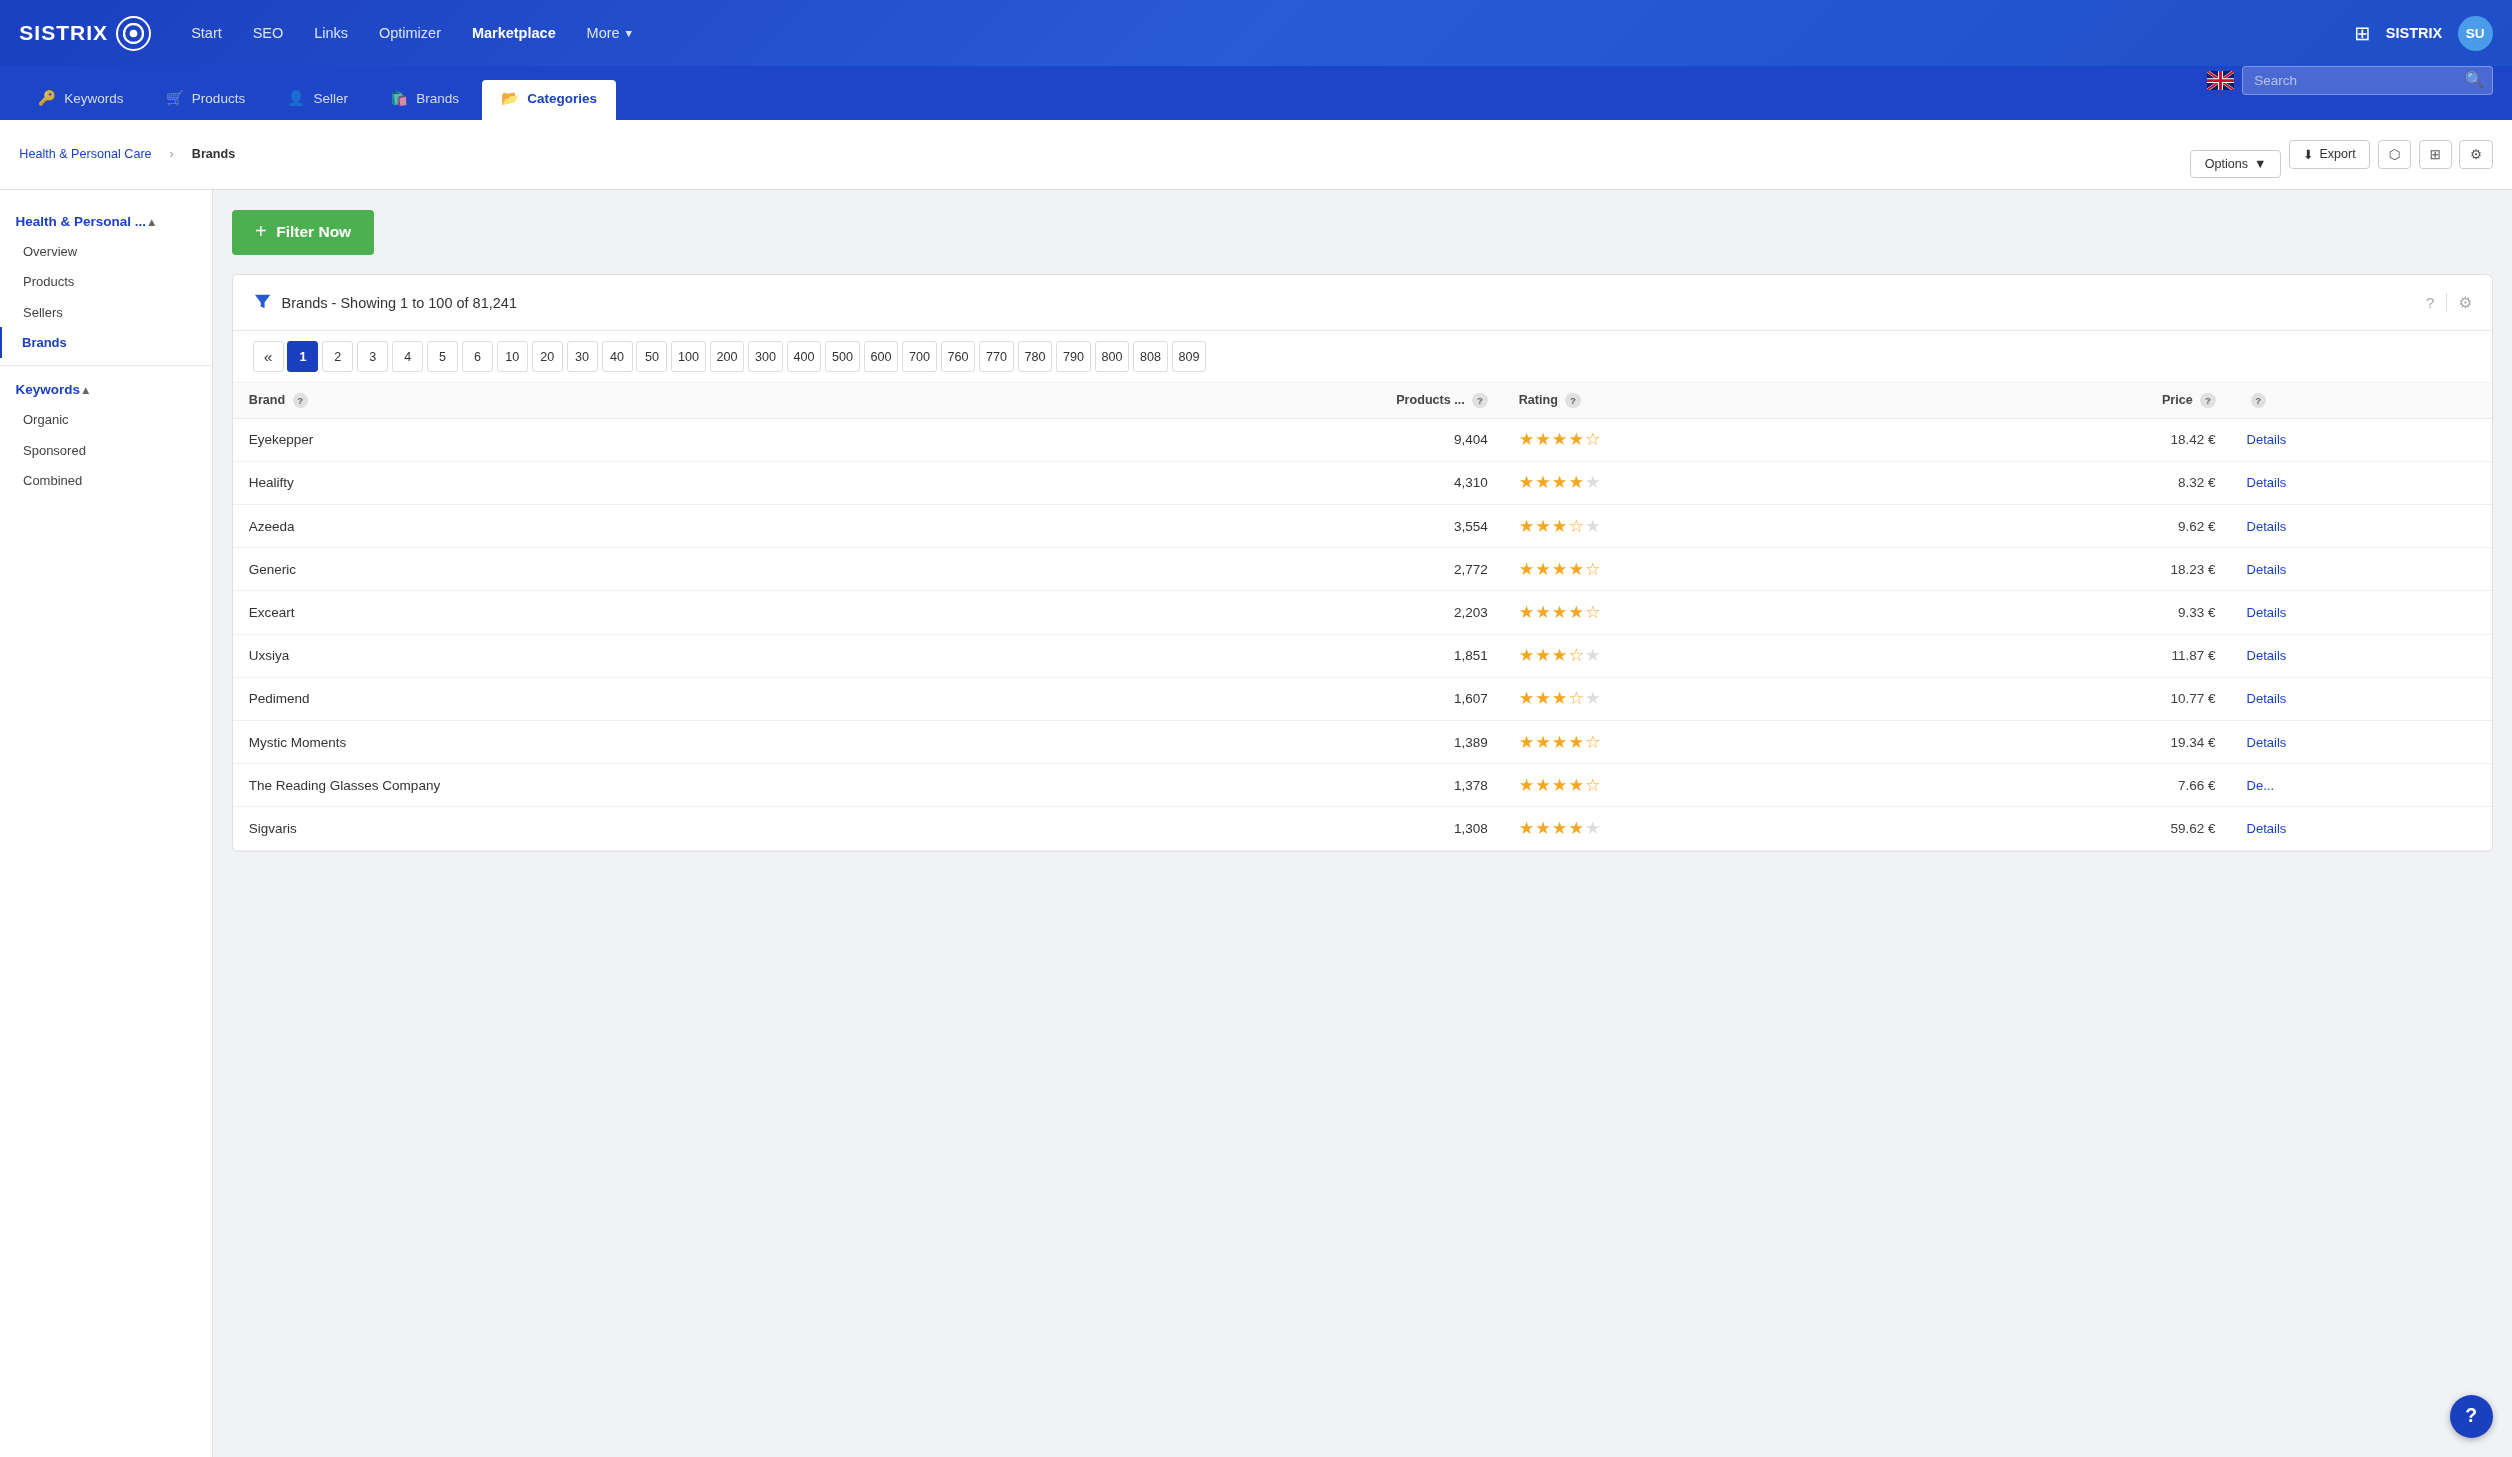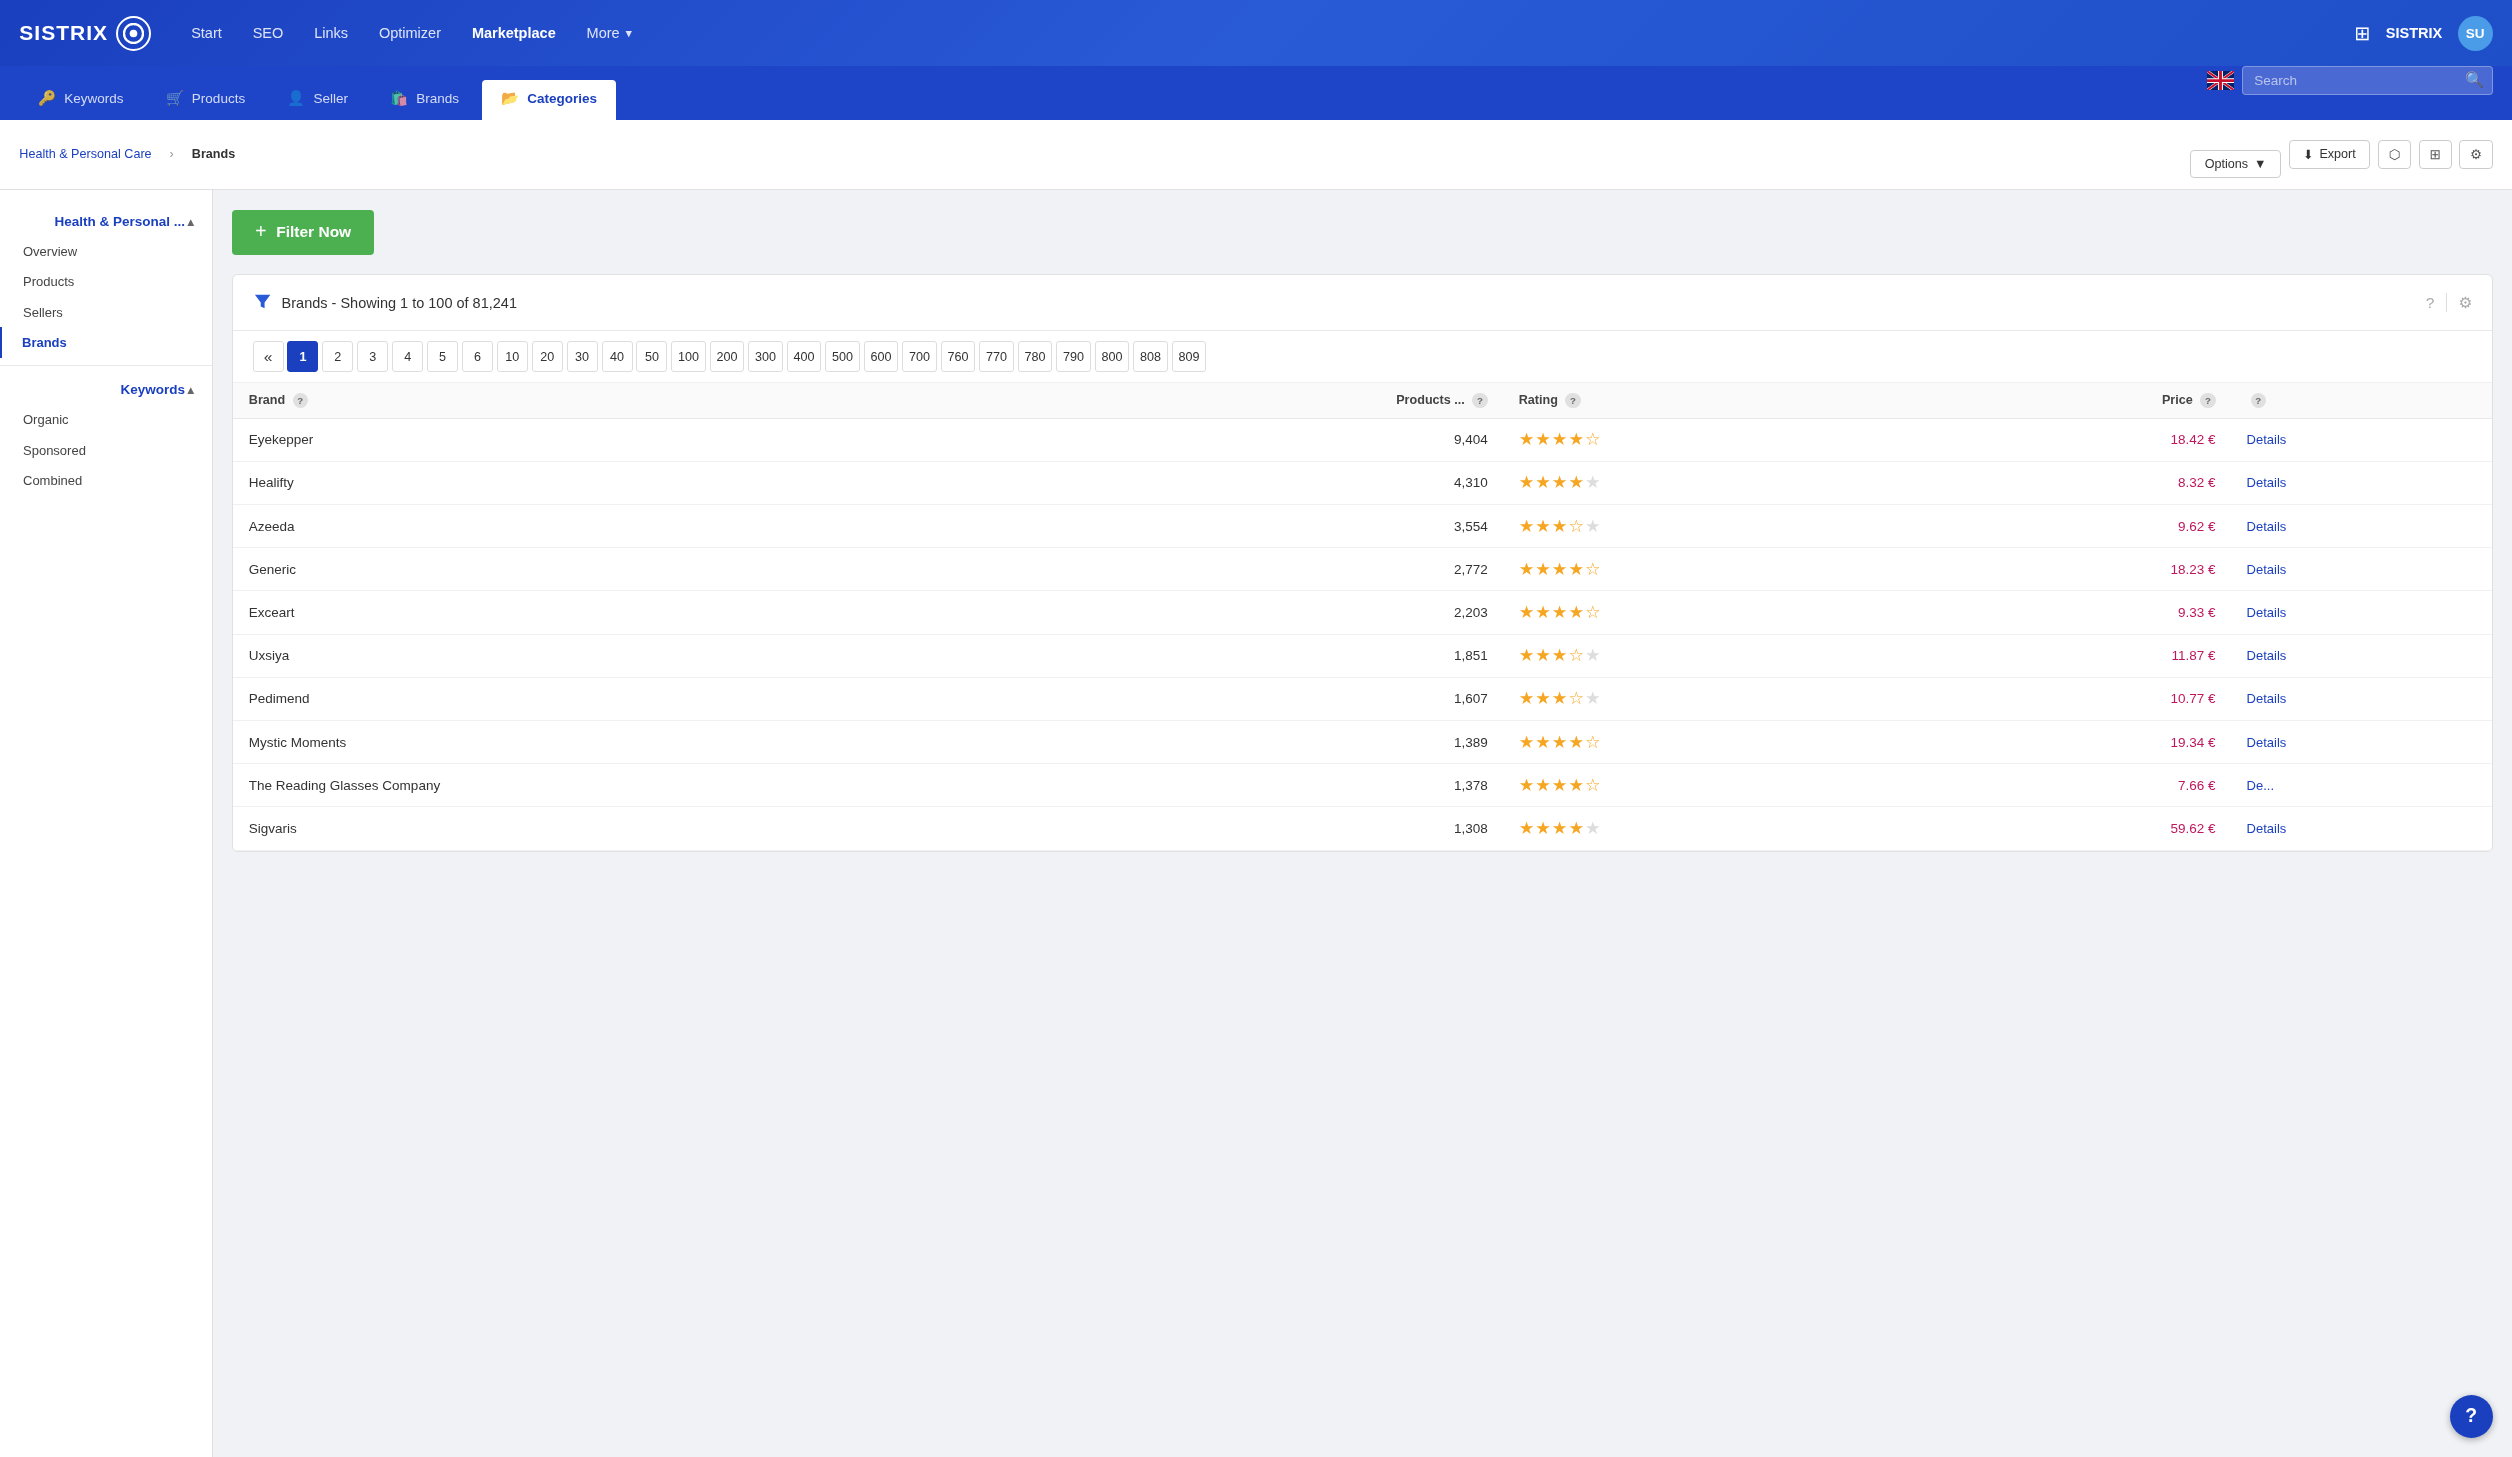--- a/index.html
+++ b/index.html
@@ -211,21 +211,21 @@
     .sidebar {
       width: 213px;
       background: white;
       border-right: 1px solid #e0e0e0;
       padding: 15.5px 0;
       flex-shrink: 0;
     }
     .sidebar-section-header {
       display: flex;
       align-items: center;
-      justify-content: flex-end;
+      justify-content: flex-start;
       padding: 7.7px 15.5px;
       font-weight: 700;
       font-size: 13.5px;
       color: #1a3fbf;
       cursor: pointer;
     }
     .sidebar-section-header .chevron { color: #666; font-size: 11.6px; }
     .sidebar-item {
       padding: 7.7px 15.5px 7.7px 23px;
       color: #444;
@@ -345,21 +345,21 @@
       cursor: pointer;
     }
     th.right, td.right { text-align: right; }
     td {
       padding: 10.6px 15.5px;
       border-bottom: 1px solid #f0f0f0;
       font-size: 13px;
     }
     .brand-name { color: #333; font-size: 13.5px; }
     .products-count { color: #333; font-size: 13.5px; font-weight: 500; }
-    .price-val { color: #be185d; font-size: 13.5px; }
+    .price-val { color: #404040; font-size: 13.5px; }
     .details-link {
       color: #1a3fbf;
       cursor: pointer;
       font-size: 13px;
       text-decoration: none;
     }
 
     
     .stars {
       display: flex;

